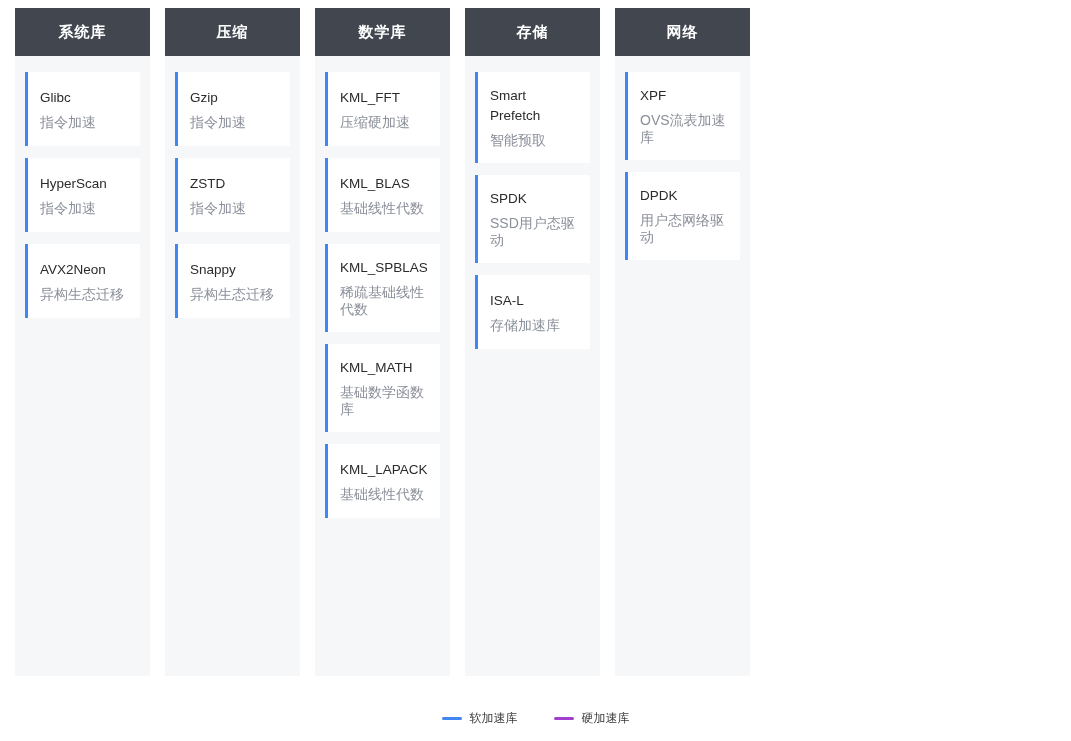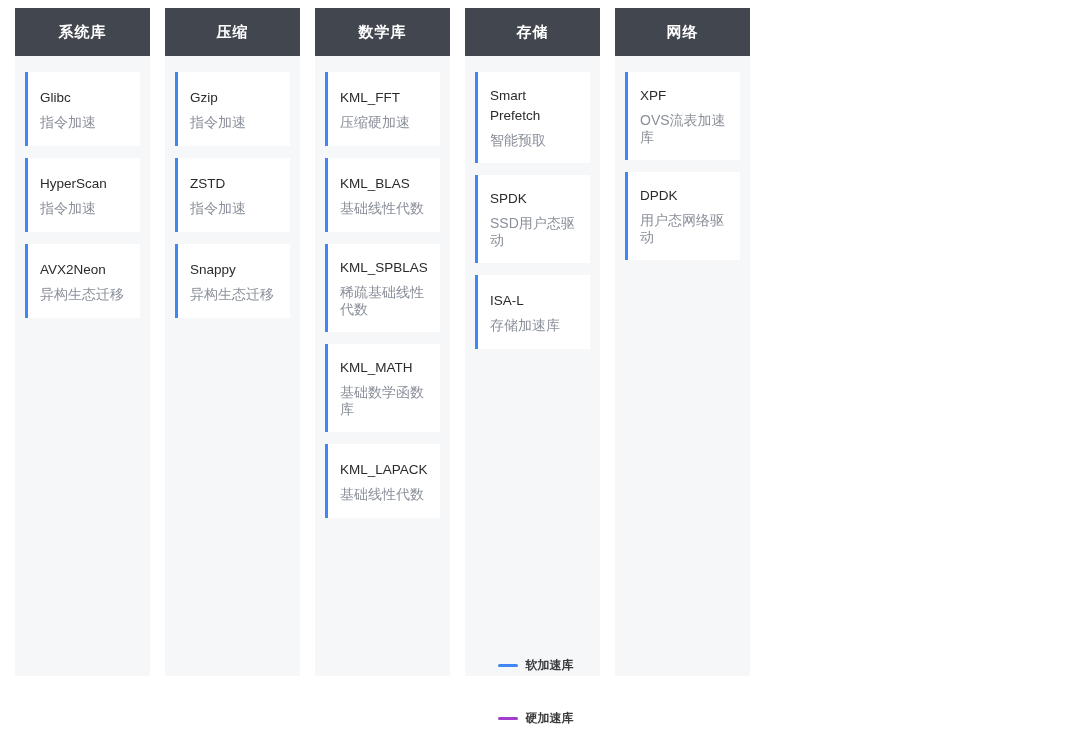--- a/index.html
+++ b/index.html
@@ -89,25 +89,24 @@
     line-height: 17px;
     word-break: break-word;
   }
 
   .legend {
     position: absolute;
     left: 0;
     right: 0;
     bottom: 14px;
     display: flex;
-    flex-direction: column;
+    flex-direction: row;
     justify-content: center;
     align-items: center;
     gap: 36px;
-    font-weight: bold;
   }
   .legend-item {
     display: flex;
     flex-direction: row;
     align-items: center;
     gap: 8px;
   }
   .legend-swatch {
     display: inline-block;
     width: 20px;

